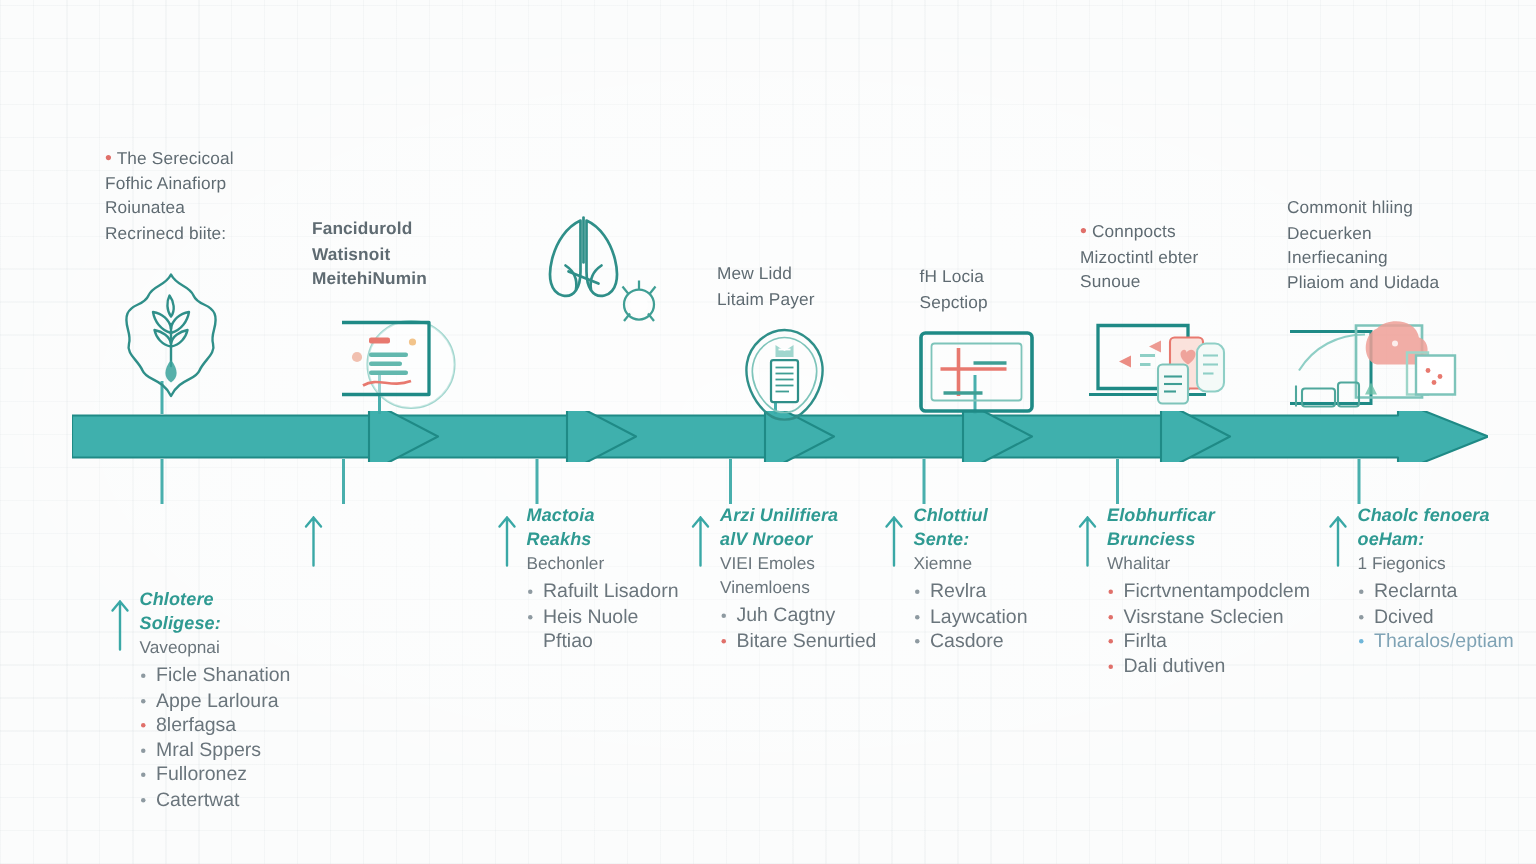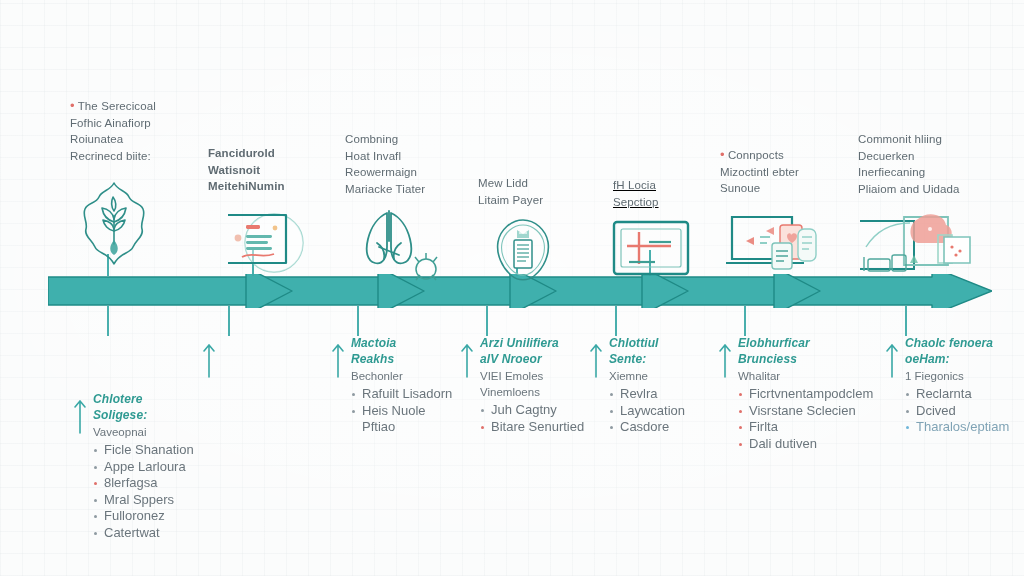--- a/index.html
+++ b/index.html
@@ -157,24 +157,20 @@
         <rect x="34" y="34" width="22" height="3" rx="1.4" fill="#63b8ae"></rect>
         <rect x="34" y="40" width="26" height="3" rx="1.4" fill="#63b8ae"></rect>
         <circle cx="26" cy="31" r="3.4" fill="#f0b9a7" opacity=".9"></circle>
         <path d="M30 50 C40 44 48 52 62 47" fill="none" stroke="#e8796f" stroke-width="1.8"></path>
         <circle cx="63" cy="21" r="2.4" fill="#f2c48b"></circle>
       </svg>
     </div>
   </div>
 
   <div class="top-col" style="left:345px;top:131px;width:130px;">
-    <div class="top-head">Combning
-Hoat Invafl
-Reowermaign
-Mariacke Tiater</div>
     <div class="icon-wrap" style="margin-top:10px;margin-left:6px;">
       <svg width="96" height="80" viewBox="0 0 96 80">
         <g fill="none" stroke="#2f8f89" stroke-width="1.8" stroke-linecap="round" stroke-linejoin="round">
           <path d="M36 6 C27 10 20 20 17 32 C14 44 16 54 24 56 C32 58 36 50 36 40 Z"></path>
           <path d="M40 6 C49 10 56 20 59 32 C62 44 60 54 52 56 C44 58 40 50 40 40 Z"></path>
           <path d="M38 4 L38 34"></path>
           <path d="M26 36 C32 40 34 46 33 52"></path>
           <path d="M50 36 C44 40 42 46 43 52"></path>
           <path d="M28 40 L48 48"></path>
         </g>
@@ -207,21 +203,21 @@
             <path d="M29 37 H41"></path>
           <path d="M29 41 H41"></path>
             <path d="M29 45 H38"></path>
         </g>
         <path d="M29 14 L35 18 L41 14 L41 22 L29 22 Z" fill="#8fcfc6" opacity=".85"></path>
         <path d="M31 17 H39" stroke="#ffffff" stroke-width="1.2"></path>
       </svg>
     </div>
   </div>
 
-  <div class="top-col" style="left:613px;top:177px;width:110px;text-decoration:underline;">
+  <div class="top-col" style="left:613px;top:177px;width:110px;">
     <div class="top-head">fH Locia
 Sepctiop</div>
     <div class="icon-wrap" style="margin-top:8px;margin-left:-4px;">
       <svg width="84" height="62" viewBox="0 0 84 62">
         <rect x="5" y="4" width="74" height="52" rx="3" fill="none" stroke="#1f8a86" stroke-width="2.4"></rect>
         <rect x="12" y="11" width="60" height="38" rx="2" fill="none" stroke="#7ec4ba" stroke-width="1.2"></rect>
         <path d="M30 14 L30 46" stroke="#e8796f" stroke-width="2.4"></path>
         <path d="M18 28 L62 28" stroke="#e8796f" stroke-width="2.4"></path>
         <path d="M40 24 L62 24" stroke="#3f9e94" stroke-width="2.2"></path>
         <path d="M20 44 L46 44" stroke="#3f9e94" stroke-width="2.2"></path>

